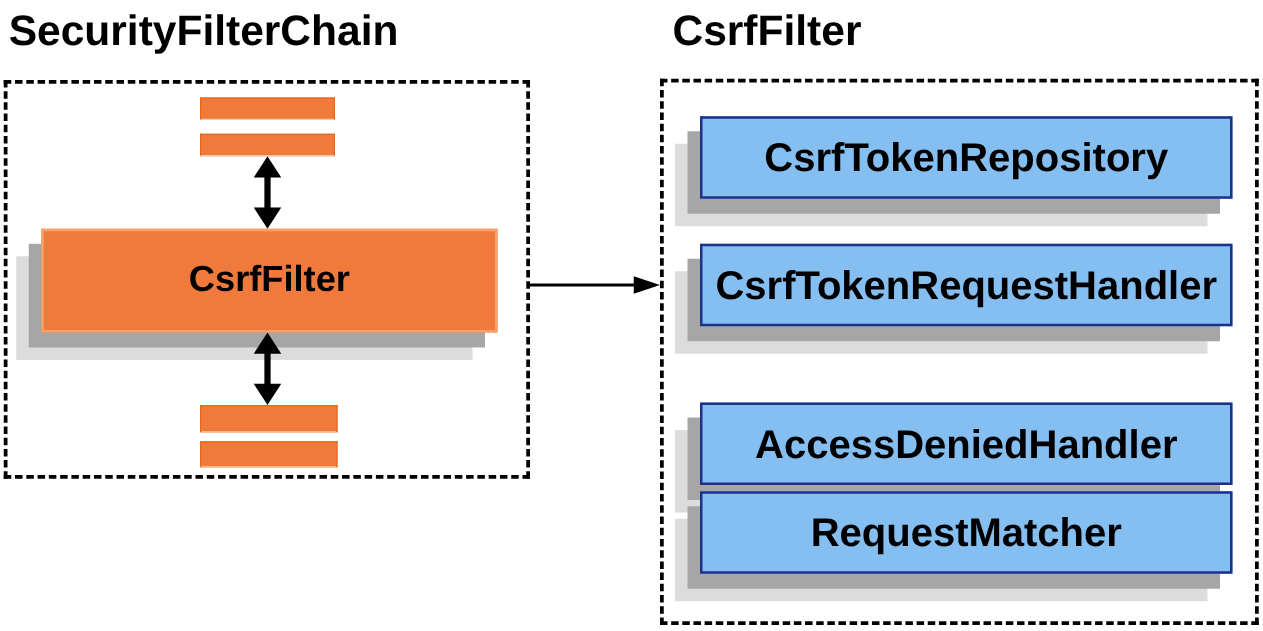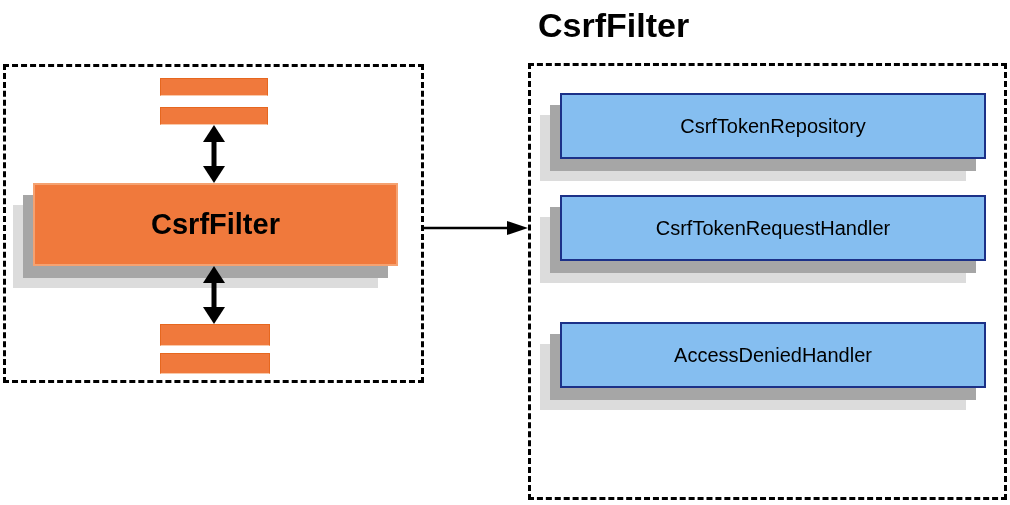--- a/index.html
+++ b/index.html
@@ -38,32 +38,33 @@
     box-shadow:-10px 12px 0 var(--shadow_dark),-20px 22px 0 var(--shadow_light);
     display:flex;align-items:center;justify-content:center;
   }
   .csrf-box span{font-size:29px;font-weight:bold;}
   .blue-box{
     position:absolute;left:29px;width:426px;height:66px;
     background:var(--blue);border:2px solid var(--blue_border);box-sizing:border-box;
     box-shadow:-10px 12px 0 var(--shadow_dark),-20px 22px 0 var(--shadow_light);
     display:flex;align-items:center;justify-content:center;
   }
-  .blue-box span{font-size:20px;font-weight:normal;white-space:nowrap;}
+  .blue-box span{font-size:32px;font-weight:bold;white-space:nowrap;}
   .bb1{top:27px;} .bb2{top:129px;} .bb3{top:229px;margin-top:27px;} .bb4{top:327px;}
   svg{position:absolute;display:block;}
   .varrow1{left:192px;top:58px;}
   .varrow2{left:192px;top:199px;}
   .harrow{left:424px;top:220px;}
 </style>
 </head>
 <body>
 
 <div class="stage">
 
+  <div class="title title-left">SecurityFilterChain</div>
   <div class="title title-right">CsrfFilter</div>
 
   <div class="panel panel-left">
     <div class="bar bar1"></div>
     <div class="bar bar2"></div>
 
     <svg class="varrow1" width="32" height="58" viewBox="0 0 32 58">
       <line x1="16" y1="14" x2="16" y2="44" stroke="#000" stroke-width="5"></line>
       <polygon points="16,0 5,17 27,17" fill="#000"></polygon>
       <polygon points="16,58 5,41 27,41" fill="#000"></polygon>
@@ -91,15 +92,18 @@
   <div class="panel panel-right">
     <div class="blue-box bb1">
       <span>CsrfTokenRepository</span>
     </div>
     <div class="blue-box bb2">
       <span>CsrfTokenRequestHandler</span>
     </div>
     <div class="blue-box bb3">
       <span>AccessDeniedHandler</span>
     </div>
+    <div class="blue-box bb4">
+      <span>RequestMatcher</span>
+    </div>
   </div>
 
 </div>
 
 </body></html>

